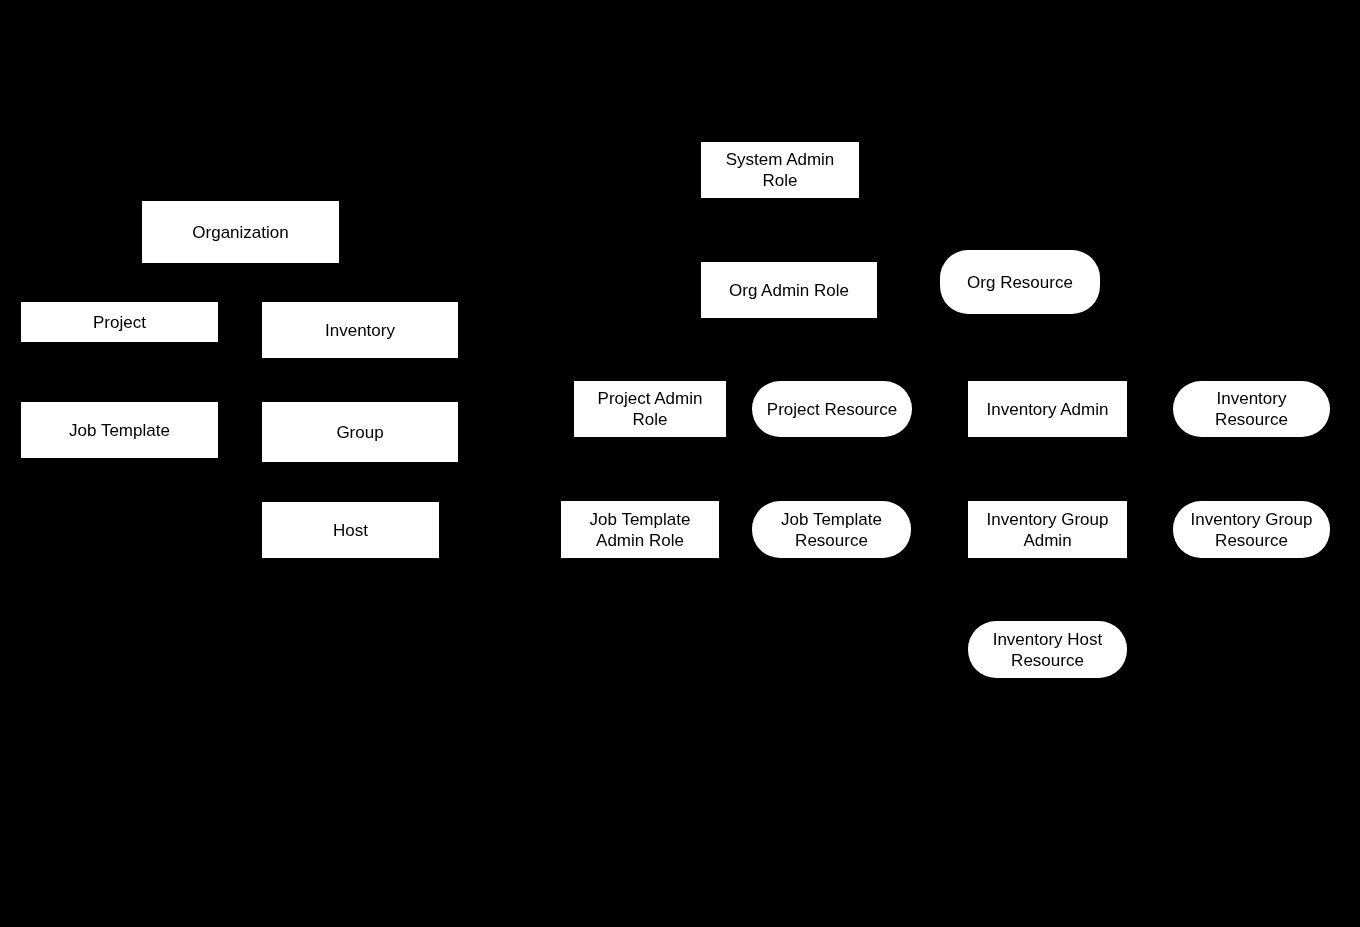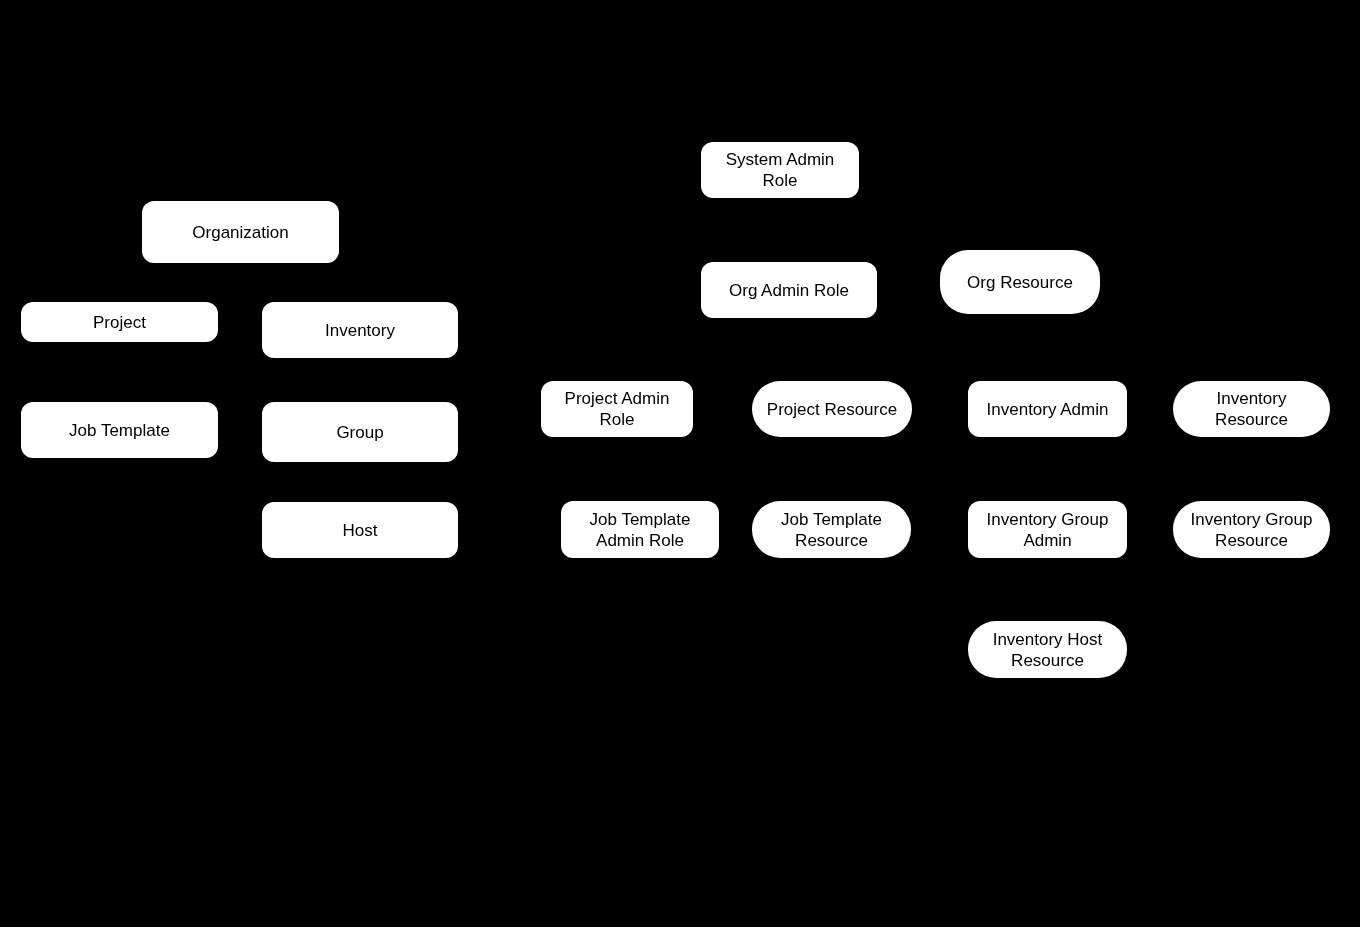--- a/index.html
+++ b/index.html
@@ -24,45 +24,45 @@
     position: absolute;
     background: var(--node-fill);
     color: var(--node-text);
     display: flex;
     align-items: center;
     justify-content: center;
     text-align: center;
     font-size: 17px;
     line-height: 21px;
     white-space: pre-line;
-    border-radius: 12px;
+    border-radius: 0;
     box-sizing: border-box;
     padding: 2px 4px;
   }
   .node.stadium {
     border-radius: 28px;
   }
 </style>
 </head>
 <body>
 
 <div class="canvas">
 
   <div class="node rect" style="left:142px; top:201px; width:197px; height:62px">Organization</div>
   <div class="node rect" style="left:21px;  top:302px; width:197px; height:40px">Project</div>
   <div class="node rect" style="left:262px; top:302px; width:196px; height:56px">Inventory</div>
   <div class="node rect" style="left:21px;  top:402px; width:197px; height:56px">Job Template</div>
   <div class="node rect" style="left:262px; top:402px; width:196px; height:60px">Group</div>
-  <div class="node rect" style="left:262px; top:502px; width:196px; height:56px">Host</div>
+  <div class="node rect" style="left:262px; top:502px; width:177px; height:56px">Host</div>
 
   <div class="node rect" style="left:701px;  top:142px; width:158px; height:56px">System Admin
 Role</div>
   <div class="node rect" style="left:701px;  top:262px; width:176px; height:56px">Org Admin Role</div>
   <div class="node stadium" style="left:940px;  top:250px; width:160px; height:64px">Org Resource</div>
-  <div class="node rect" style="left:541px;  top:381px; width:152px; height:56px">Project Admin
+  <div class="node rect" style="left:574px;  top:381px; width:152px; height:56px">Project Admin
 Role</div>
   <div class="node stadium" style="left:752px;  top:381px; width:160px; height:56px">Project Resource</div>
   <div class="node rect" style="left:968px;  top:381px; width:159px; height:56px">Inventory Admin</div>
   <div class="node stadium" style="left:1173px; top:381px; width:157px; height:56px">Inventory
 Resource</div>
   <div class="node rect" style="left:561px;  top:501px; width:158px; height:57px">Job Template
 Admin Role</div>
   <div class="node stadium" style="left:752px;  top:501px; width:159px; height:57px">Job Template
 Resource</div>
   <div class="node rect" style="left:968px;  top:501px; width:159px; height:57px">Inventory Group

